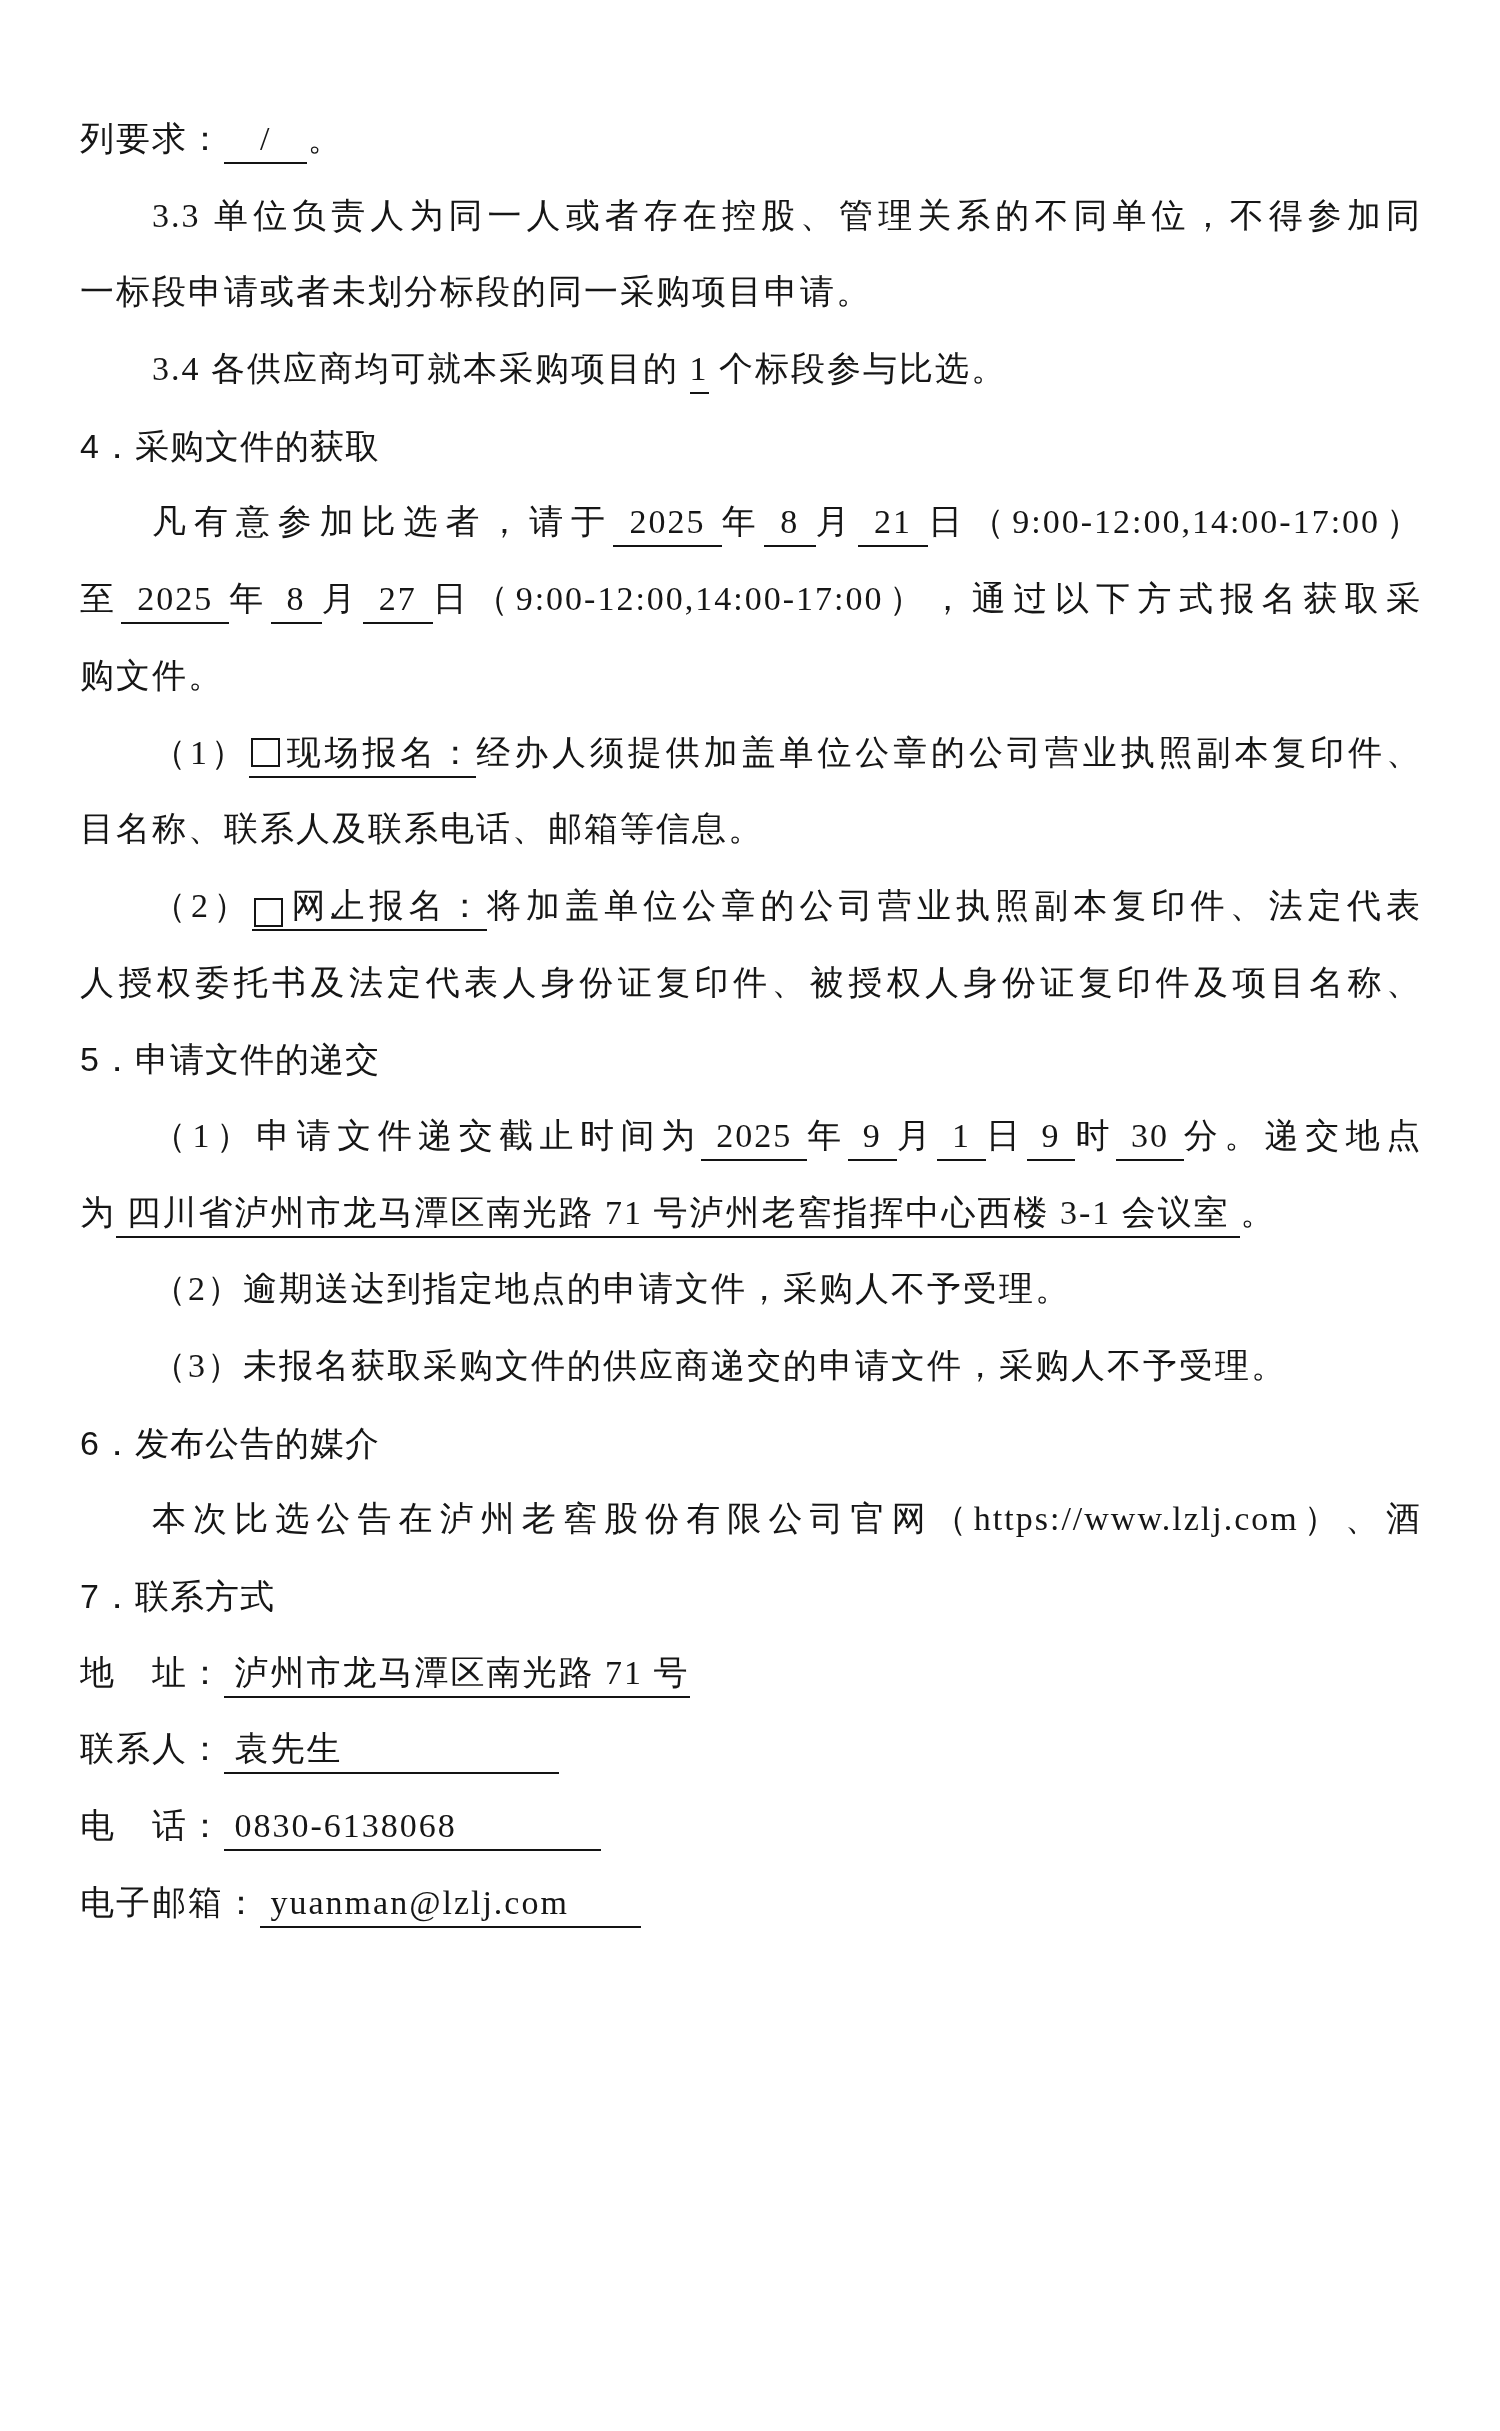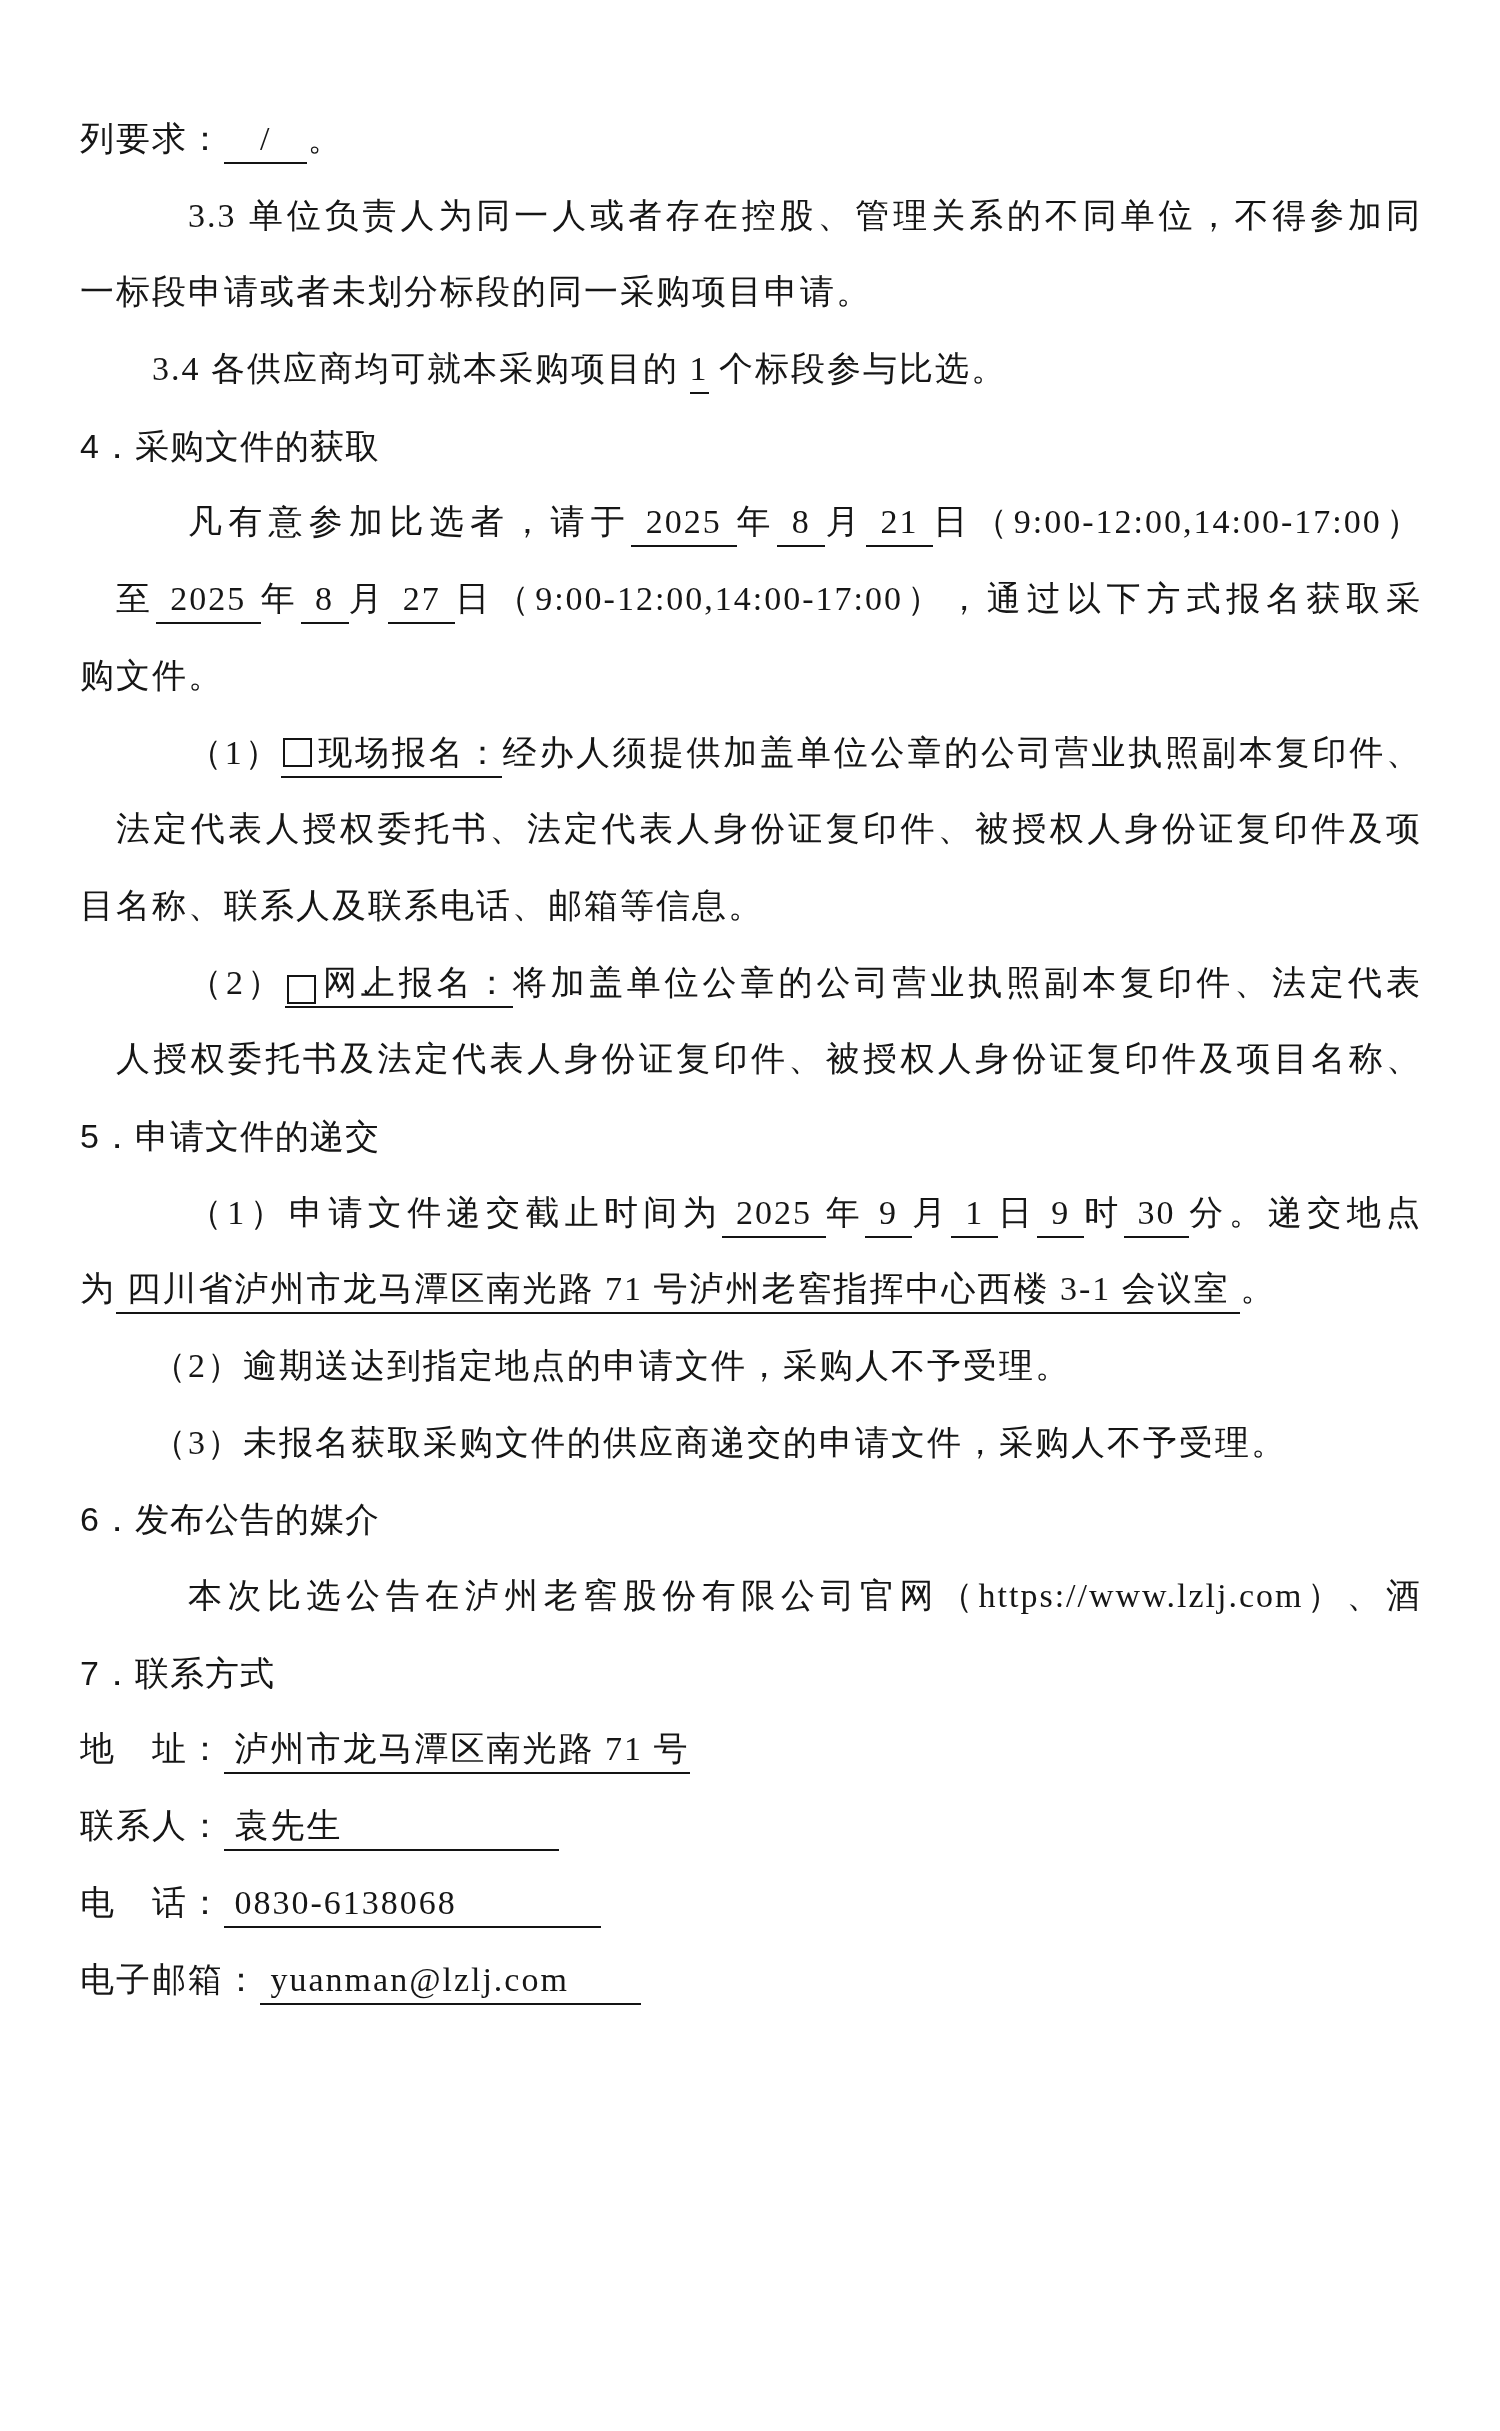--- a/index.html
+++ b/index.html
@@ -20,21 +20,20 @@
     height:76.7px;
     line-height:76.7px;
     letter-spacing:2px;
     white-space:nowrap;
   }
   .line.full{
     white-space:normal;
     text-align:justify;
     text-align-last:justify;
     text-justify:inter-character;
-    margin-left:36px;
   }
   .line.indent{ text-indent:72px; }
   .line.heading{
     font-family:"Liberation Sans","DejaVu Sans",sans-serif;
     font-weight:400;
     letter-spacing:1px;
   }
   .u{
     border-bottom:2px solid #141414;
     padding-bottom:5px;
@@ -59,21 +58,20 @@
 <div class="doc">
     <div class="line"><span>列要求：</span><span class="u">　/　</span><span>。</span></div>
     <div class="line indent full"><span>3.3 单位负责人为同一人或者存在控股、管理关系的不同单位，不得参加同</span></div>
     <div class="line"><span>一标段申请或者未划分标段的同一采购项目申请。</span></div>
     <div class="line indent"><span>3.4 各供应商均可就本采购项目的 </span><span class="u">1</span><span> 个标段参与比选。</span></div>
     <div class="line heading"><span>4．采购文件的获取</span></div>
     <div class="line indent full"><span>凡有意参加比选者，请于</span><span class="u"> 2025 </span><span>年</span><span class="u"> 8 </span><span>月</span><span class="u"> 21 </span><span>日（9:00-12:00,14:00-17:00）</span></div>
     <div class="line full"><span>至</span><span class="u"> 2025 </span><span>年</span><span class="u"> 8 </span><span>月</span><span class="u"> 27 </span><span>日（9:00-12:00,14:00-17:00），通过以下方式报名获取采</span></div>
     <div class="line"><span>购文件。</span></div>
     <div class="line indent full"><span>（1）</span><span class="u"><span class="checkbox"></span></span><span class="u">现场报名：</span><span>经办人须提供加盖单位公章的公司营业执照副本复印件、</span></div>
-    <div class="line full"><span>法定代表人授权委托书、法定代表人身份证复印件、被授权人身份证复印件及项</span></div>
     <div class="line"><span>目名称、联系人及联系电话、邮箱等信息。</span></div>
     <div class="line indent full"><span>（2）</span><span class="u"><span class="checkbox">✓</span></span><span class="u">网上报名：</span><span>将加盖单位公章的公司营业执照副本复印件、法定代表</span></div>
     <div class="line full"><span>人授权委托书及法定代表人身份证复印件、被授权人身份证复印件及项目名称、</span></div>
     <div class="line heading"><span>5．申请文件的递交</span></div>
     <div class="line indent full"><span>（1）申请文件递交截止时间为</span><span class="u"> 2025 </span><span>年</span><span class="u"> 9 </span><span>月</span><span class="u"> 1 </span><span>日</span><span class="u"> 9 </span><span>时</span><span class="u"> 30 </span><span>分。递交地点</span></div>
     <div class="line"><span>为</span><span class="u"> 四川省泸州市龙马潭区南光路 71 号泸州老窖指挥中心西楼 3-1 会议室 </span><span>。</span></div>
     <div class="line indent"><span>（2）逾期送达到指定地点的申请文件，采购人不予受理。</span></div>
     <div class="line indent"><span>（3）未报名获取采购文件的供应商递交的申请文件，采购人不予受理。</span></div>
     <div class="line heading"><span>6．发布公告的媒介</span></div>
     <div class="line indent full"><span>本次比选公告在泸州老窖股份有限公司官网（https://www.lzlj.com）、酒</span></div>

